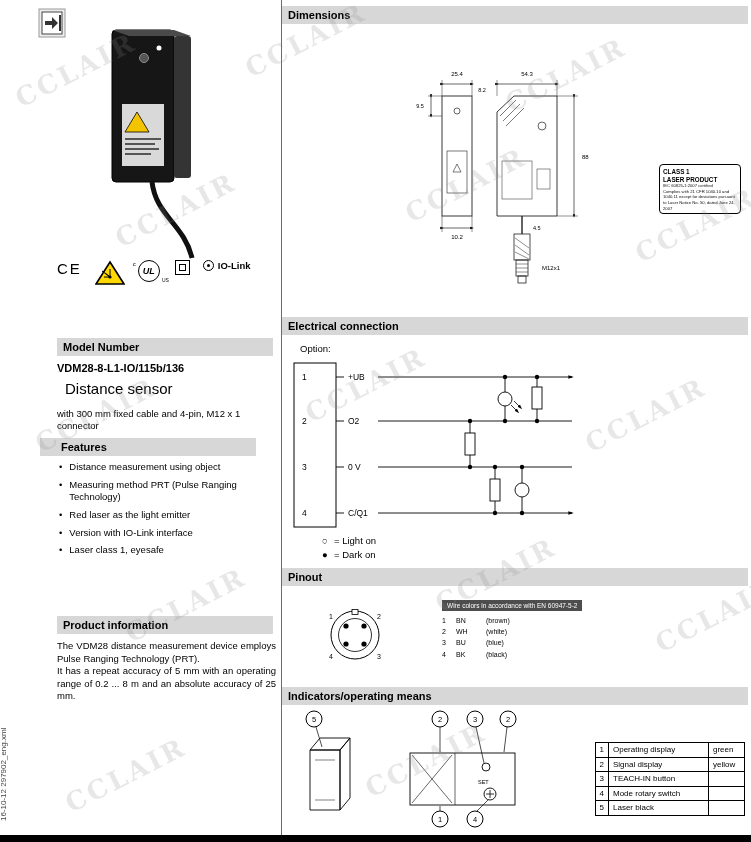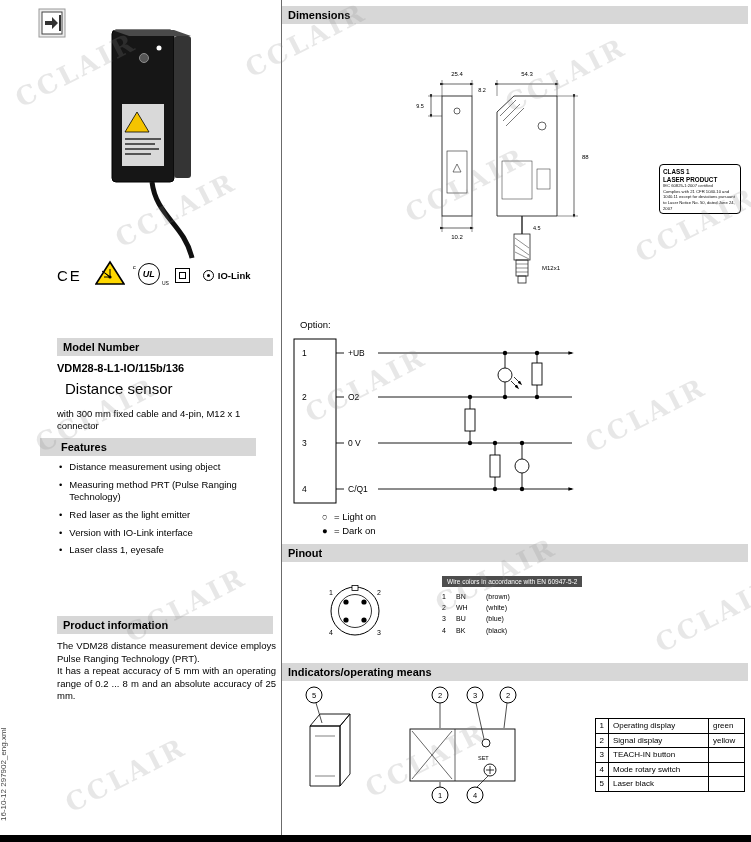--- a/index.html
+++ b/index.html
@@ -18,21 +18,21 @@
   
   .secbar { background:#d7d7d7; font-weight:bold; font-size:11px; padding:3px 6px; }
 
   
   .col-left { position:absolute; left:0; top:0; width:281px; height:835px; }
   .l-abs { position:absolute; }
   .docnote { position:absolute; left:8px; bottom:14px; transform:rotate(-90deg); transform-origin:left bottom;
              white-space:nowrap; font-size:8px; color:#444; }
   .l-logo { left:38px; top:8px; }
   .l-photo { left:92px; top:26px; }
-  .l-certs { left:57px; top:260px; width:218px; display:flex; align-items:center; gap:13px; }
+  .l-certs { left:57px; top:260px; width:218px; display:flex; align-items:flex-start; gap:13px; }
   .ce-text { font-size:15px; letter-spacing:2px; font-weight:normal; }
   .ul-badge { position:relative; width:24px; height:24px; }
   .ul-circle { width:22px; height:22px; border:1.6px solid #000; border-radius:50%; display:flex; align-items:center; justify-content:center;
                font-weight:bold; font-style:italic; font-size:9px; }
   .ul-c  { position:absolute; left:-5px; top:1px; font-size:6px; }
   .ul-us { position:absolute; right:-7px; bottom:1px; font-size:5px; }
   .sq-outer { width:15px; height:15px; border:1.4px solid #000; display:flex; align-items:center; justify-content:center; }
   .sq-inner { width:7px; height:7px; border:1px solid #000; }
   .iolink { display:flex; align-items:center; gap:4px; }
   .iolink-ring { width:11px; height:11px; border:1.6px solid #000; border-radius:50%; display:flex; align-items:center; justify-content:center; }
@@ -248,20 +248,21 @@
       <div class="laser-label">
         <div class="laser-title">CLASS 1</div>
         <div class="laser-title">LASER PRODUCT</div>
         <div class="laser-line">IEC 60825-1:2007 certified</div>
         <div class="laser-line">Complies with 21 CFR 1040.10 and</div>
         <div class="laser-line">1040.11 except for deviations pursuant</div>
         <div class="laser-line">to Laser Notice No. 50, dated June 24, 2007</div>
       </div>
     </div>
 
+    <div class="secbar mt6">Electrical connection</div>
     <div class="elec-content">
       <div class="option-label">Option:</div>
       <svg class="elec-svg" width="300" height="172" viewBox="0 0 300 172">
         <defs>
           <marker id="arr2" markerWidth="6" markerHeight="6" refX="4" refY="3" orient="auto">
             <path d="M0,1 L6,3 L0,5 z" fill="#000"></path>
           </marker>
         </defs>
         <rect x="4" y="2" width="42" height="164" fill="none" stroke="#000" stroke-width="1"></rect>
         <text x="12" y="19" font-size="8.5">1</text>

